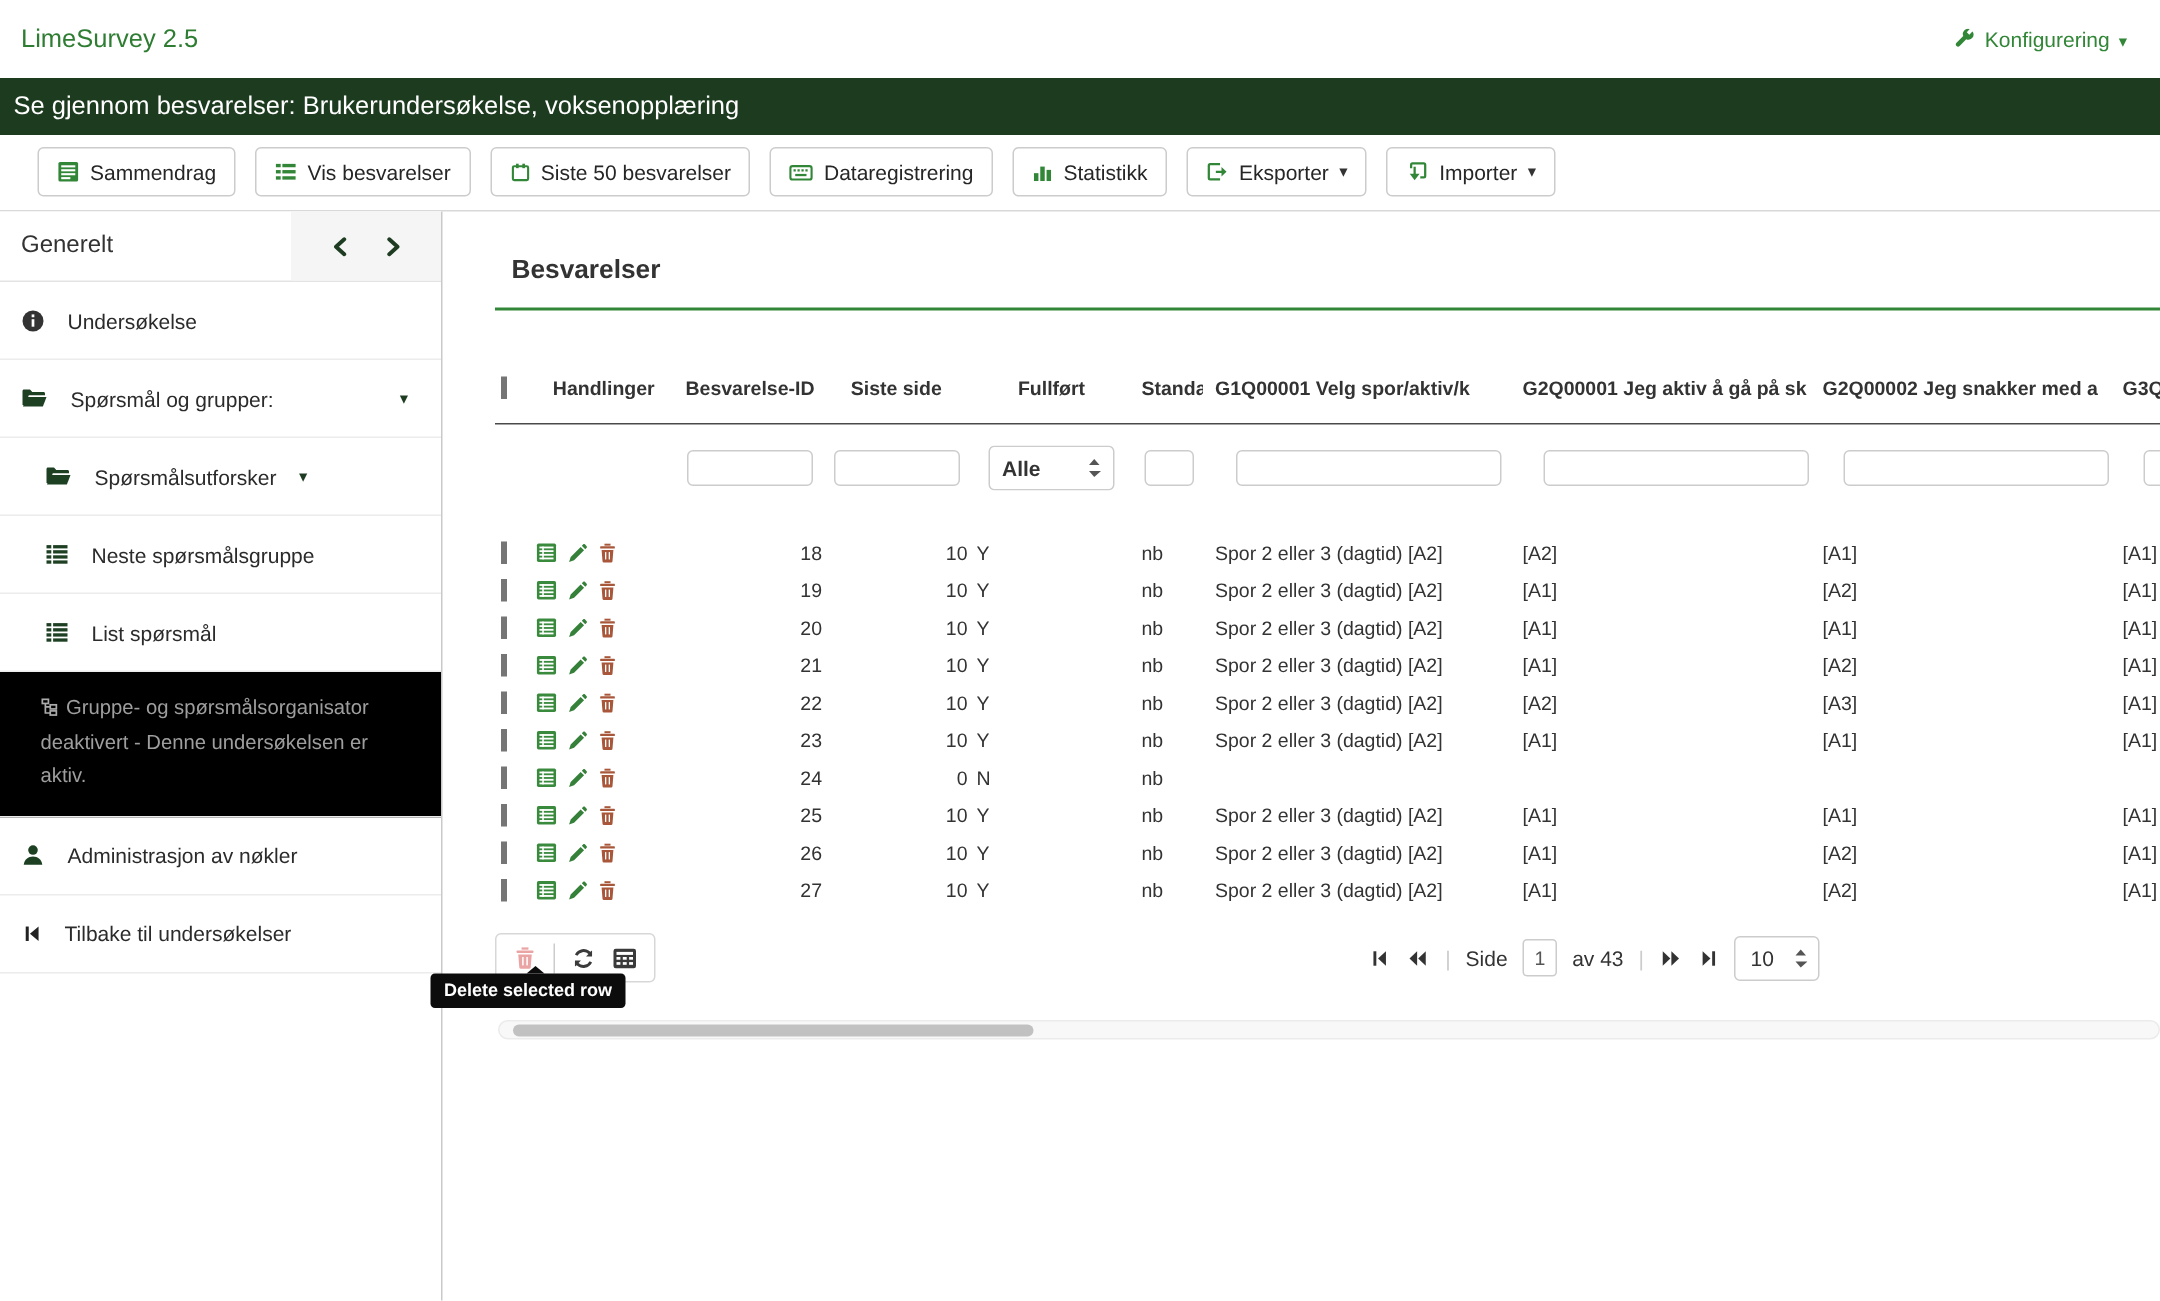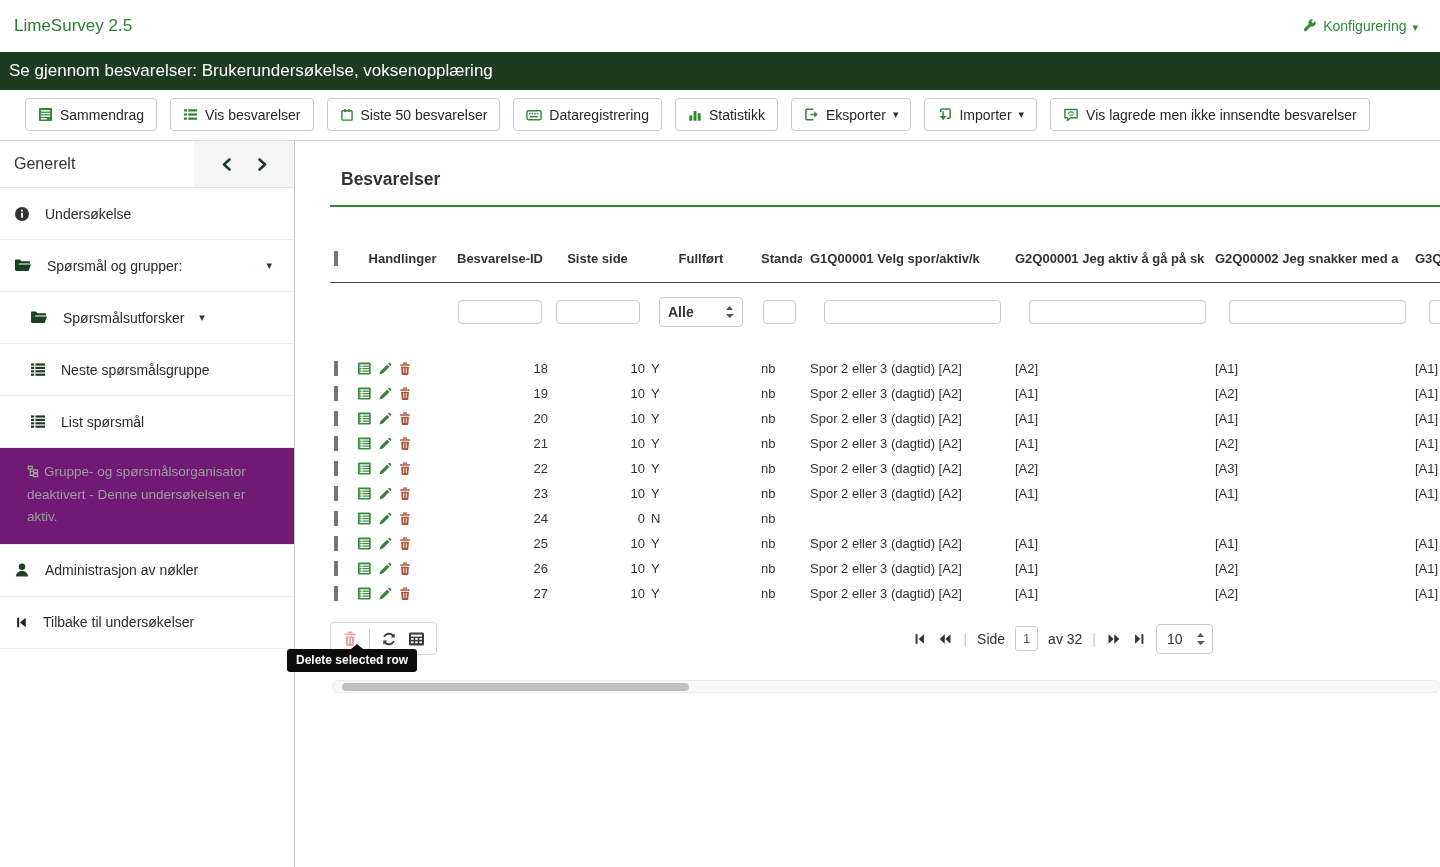--- a/index.html
+++ b/index.html
@@ -26,21 +26,21 @@
   .tbtn .caret { color:#333; }
 
   
   .layout { display:flex; height:728px; }
   .sidebar { width:295px; flex-shrink:0; border-right:1px solid #c9c9c9; background:#fff; }
   .side-header { position:relative; height:47px; border-bottom:1px solid #e3e3e3; display:flex; align-items:center; padding-left:14px; font-size:16px; color:#333; }
   .chev-box { position:absolute; right:0; top:0; width:100px; height:46px; background:#f5f5f5; display:flex; align-items:center; justify-content:space-around; padding:0 14px; }
   .side-item { display:flex; align-items:center; gap:15px; height:52px; border-bottom:1px solid #ececec; padding-left:14px; padding-right:14px; font-size:14px; color:#2b2b2b; cursor:pointer; }
   .side-item.indent { padding-left:30px; }
   .side-item .right-caret { margin-left:auto; margin-right:8px; }
-  .side-note { border-bottom:1px solid #ececec; background:#701a75; padding:13px 24px 15px 27px; font-size:13.5px; line-height:22.5px; color:#9e9e9e; }
+  .side-note { border-bottom:1px solid #ececec; background:#000000; padding:13px 24px 15px 27px; font-size:13.5px; line-height:22.5px; color:#9e9e9e; }
   .side-note svg { display:inline-block; vertical-align:-2px; margin-right:4px; }
 
   
   .main { flex:1; overflow:hidden; padding-left:35px; position:relative; }
   .heading { margin:28px 0 0 11px; font-size:17.5px; font-weight:bold; color:#333; }
   .green-rule { height:2px; background:#328637; margin-top:15px; width:1110px; }
   .grid { margin-top:38px; width:1110px; overflow:hidden; }
   .hrow, .frow, .trow { display:flex; align-items:center; }
   .c { flex-shrink:0; white-space:nowrap; overflow:hidden; }
   .col-check { width:25px; }
@@ -188,29 +188,20 @@
     <span>
         <svg width="15" height="15" viewBox="0 0 16 16">
           <path d="M4 5.5V3a1 1 0 0 1 1-1h8a1 1 0 0 1 1 1v8a1 1 0 0 1-1 1h-2.5" fill="none" stroke="#328637" stroke-width="1.6"></path>
           <path d="M6.5 4.5v6" stroke="#328637" stroke-width="1.6"></path>
           <path d="M3 9.5h7L6.5 14z" fill="#328637"></path>
         </svg>
       </span>
     <span>Importer</span>
     <span class="caret dark">▾</span>
   </div>
-  <div class="tbtn">
-    <span>
-        <svg width="16" height="15" viewBox="0 0 17 16">
-          <path d="M2 2.6h13v8.8H8l-3.2 3v-3H2z" fill="none" stroke="#328637" stroke-width="1.5" stroke-linejoin="round"></path>
-          <path d="M5.6 7.5a3 2.4 0 0 1 5.3-1.4M11.4 6.6a3 2.4 0 0 1-5.3 1.4" fill="none" stroke="#328637" stroke-width="1.1"></path>
-        </svg>
-      </span>
-    <span>Vis lagrede men ikke innsendte besvarelser</span>
-  </div>
 </div>
 
 <div class="layout">
 
   <aside class="sidebar">
     <div class="side-header">
       <span>Generelt</span>
       <div class="chev-box">
         <span>
             <svg width="11" height="15" viewBox="0 0 11 15">
@@ -876,21 +867,21 @@
             <svg width="16" height="14" viewBox="0 0 17 16">
               <g fill="#333">
                 <path d="M8.2 2.5v11L2.4 8z"></path>
                 <path d="M14.8 2.5v11L9 8z"></path>
               </g>
             </svg>
           </span>
         <span class="sep">|</span>
         <span>Side</span>
         <input class="page-input" value="1" style="">
-        <span>av 32</span>
+        <span>av 43</span>
         <span class="sep">|</span>
         <span class="picon">
             <svg width="16" height="14" viewBox="0 0 17 16">
               <g fill="#333">
                 <path d="M2.2 2.5v11L8 8z"></path>
                 <path d="M8.8 2.5v11L14.6 8z"></path>
               </g>
             </svg>
           </span>
         <span class="picon">

